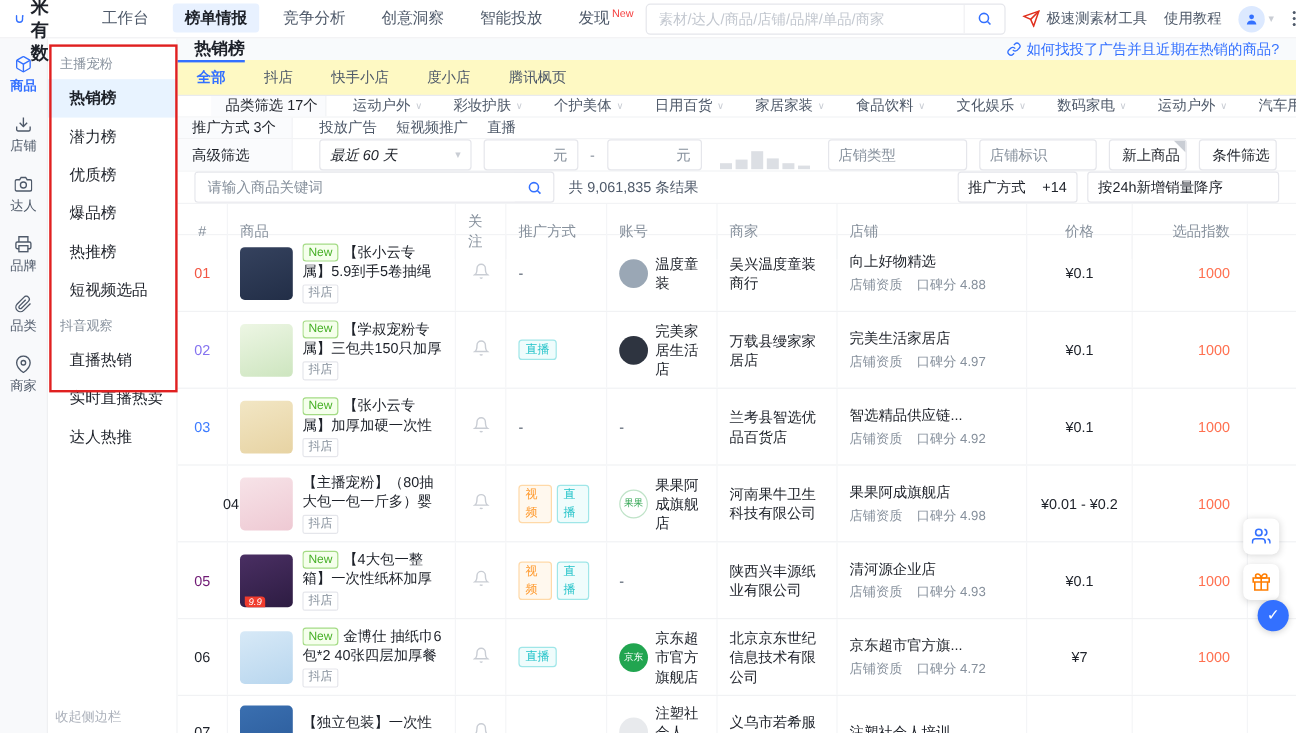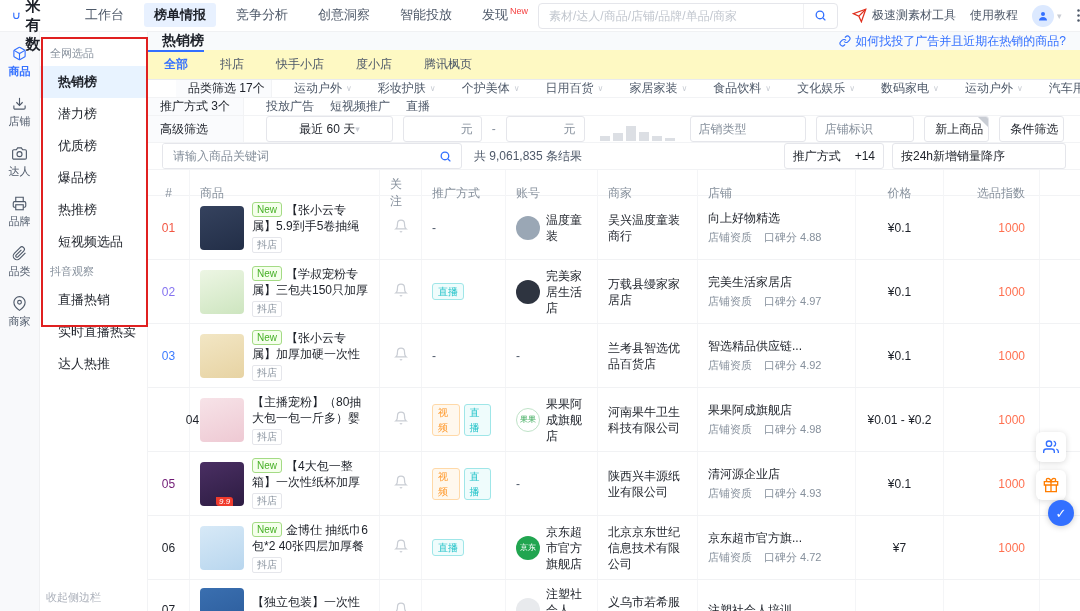--- a/index.html
+++ b/index.html
@@ -57,55 +57,55 @@
   .frow-body { flex:1; display:flex; align-items:center; padding:0 16px 0 22px; gap:26px; min-width:0; }
   .frow.cat { height:35px;padding-left:28px; } .frow.promo { height:32px; } .frow.adv { height:38px; }
   .cat-item { display:flex; align-items:center; gap:4px; color:#4E5969; cursor:pointer; white-space:nowrap; }
   .cat-item .chev { color:#C9CDD4; font-size:8px; }
   .promo-item { color:#4E5969; cursor:pointer; white-space:nowrap; }
   .frow.promo .frow-body { gap:16px; }
   .frow.adv .frow-body { gap:10px; }
   .control { height:26px; border:1px solid #E5E6EB; border-radius:3px; display:flex; align-items:center; padding:0 8px; color:#1D2129; background:#fff; position:relative; cursor:pointer; white-space:nowrap; }
   .control input { border:none; outline:none; width:100%; font-size:12px; color:#1D2129; background:transparent; }
   .control input::placeholder { color:#86909C; }
-  .ctl-time { width:140px; justify-content:center; }
+  .ctl-time { width:140px; justify-content:space-between;font-style:italic; }
   .ctl-price { width:86px; } .ctl-price input { text-align:right; }
   .price-dash { color:#86909C; }
   .hist { width:92px; height:26px; display:flex; align-items:flex-end; gap:3px; padding:0 5px 1px; }
   .hist span { width:10px; background:#DCDFE4; display:block; }
   .ctl-stype { width:128px; justify-content:space-between; } 
   .ctl-stag { width:108px; }
   .btn { height:26px; border:1px solid #E5E6EB; border-radius:3px; padding:0 10px; display:flex; align-items:center; background:#fff; cursor:pointer; position:relative; overflow:hidden; white-space:nowrap; }
   .btn .fold { position:absolute; top:0; right:0; width:0; height:0; border-top:10px solid #C9CDD4; border-left:10px solid transparent; }
 
   .search-row { height:34px; display:flex; align-items:center; padding:0 14px 0 14px; gap:12px; }
   .kw-search { width:300px; height:26px; border:1px solid #E5E6EB; border-radius:3px; display:flex; overflow:hidden; }
   .kw-search input { flex:1; border:none; outline:none; padding:0 10px; font-size:12px; }
   .kw-search input::placeholder { color:#86909C; }
   .kw-search .search-btn { width:32px; display:flex; align-items:center; justify-content:center; cursor:pointer; }
   .result-count { color:#4E5969; }
   .sr-right { margin-left:auto; display:flex; gap:8px; }
   .promo-chip { gap:14px; } .promo-chip .cnt { color:#1D2129; }
-  .ctl-sort { width:174px;align-items:center; }
+  .ctl-sort { width:160px;align-items:center; }
 
   
   .thead, .trow { display:grid; grid-template-columns:42px 190px 42px 84px 92px 100px 158px 88px 96px 1fr; }
   .thead { border-top:1px solid #F2F3F5; border-bottom:1px solid #F2F3F5; height:27px; }
   .thead .cell { color:#86909C; font-size:12px; }
   .cell { display:flex; align-items:center; padding:6px 10px; border-right:1px solid #F4F5F7; min-width:0; }
   .cell:last-child { border-right:none; }
   .trow { min-height:56px; border-bottom:1px solid #F1F2F4; }
   .col-rank { justify-content:center; }
   .col-follow { justify-content:center; }
   .col-price { justify-content:center; text-align:center; }
   .col-index { justify-content:flex-end; padding-right:14px; }
   .rank { font-size:12px; }
   .prod { display:flex; gap:8px; align-items:center; width:100%; }
   .thumb { width:44px; height:44px; border-radius:4px; flex-shrink:0; position:relative; }
-  .thumb .tb { position:absolute; left:16px; bottom:0; background:#F03B2D; color:#fff; font-size:8px; padding:0 3px; border-radius:0 3px 0 3px;font-style:italic; }
+  .thumb .tb { position:absolute; left:4px; bottom:0; background:#F03B2D; color:#fff; font-size:8px; padding:0 3px; border-radius:0 3px 0 3px;font-style:italic; }
   .pinfo { min-width:0; }
   .ptitle { font-size:12px; line-height:16px; max-height:32px; overflow:hidden; color:#1D2129; }
   .badge-new { display:inline-block; border:1px solid #A4DB85; color:#46B026; background:#F5FFEC; border-radius:3px; font-size:10px; line-height:13px; padding:0 4px; margin-right:4px; vertical-align:1px; }
   .tag-ch { display:inline-block; border:1px solid #E5E6EB; color:#86909C; border-radius:2px; font-size:10px; line-height:14px; padding:0 4px; margin-top:3px; }
   .pb { display:inline-block; border:1px solid; border-radius:3px; font-size:10px; line-height:15px; padding:0 5px; margin-right:4px; }
   .pb-live { color:#20C2C8; border-color:#9FE6E8; background:#EFFCFC; }
   .pb-video { color:#FF9A2E; border-color:#FFD9A8; background:#FFF8EE; }
   .acct { display:flex; align-items:center; gap:6px; min-width:0; }
   .av { width:24px; height:24px; border-radius:50%; flex-shrink:0; display:flex; align-items:center; justify-content:center; font-size:8px; overflow:hidden; }
   .acct-name, .merch { font-size:12px; line-height:16px; color:#1D2129; word-break:break-all; }
@@ -226,21 +226,21 @@
       </div>
       <div class="rail-item">
         <svg viewBox="0 0 24 24" fill="none" stroke="currentColor" stroke-width="1.8">
           <path d="M21 10c0 7-9 13-9 13s-9-6-9-13a9 9 0 0 1 18 0z"></path>
           <circle cx="12" cy="10" r="3"></circle>
         </svg>
         <span>商家</span>
       </div>
     </div>
   <div class="submenu">
-      <div class="sm-title">全网选品</div>
+      <div class="sm-title">主播宠粉</div>
       <div class="sm-item active">热销榜</div>
       <div class="sm-item">潜力榜</div>
       <div class="sm-item">优质榜</div>
       <div class="sm-item">爆品榜</div>
       <div class="sm-item">热推榜</div>
       <div class="sm-item">短视频选品</div>
       <div class="sm-title">抖音观察</div>
       <div class="sm-item">直播热销</div>
       <div class="sm-item">实时直播热卖</div>
       <div class="sm-item">达人热推</div>

